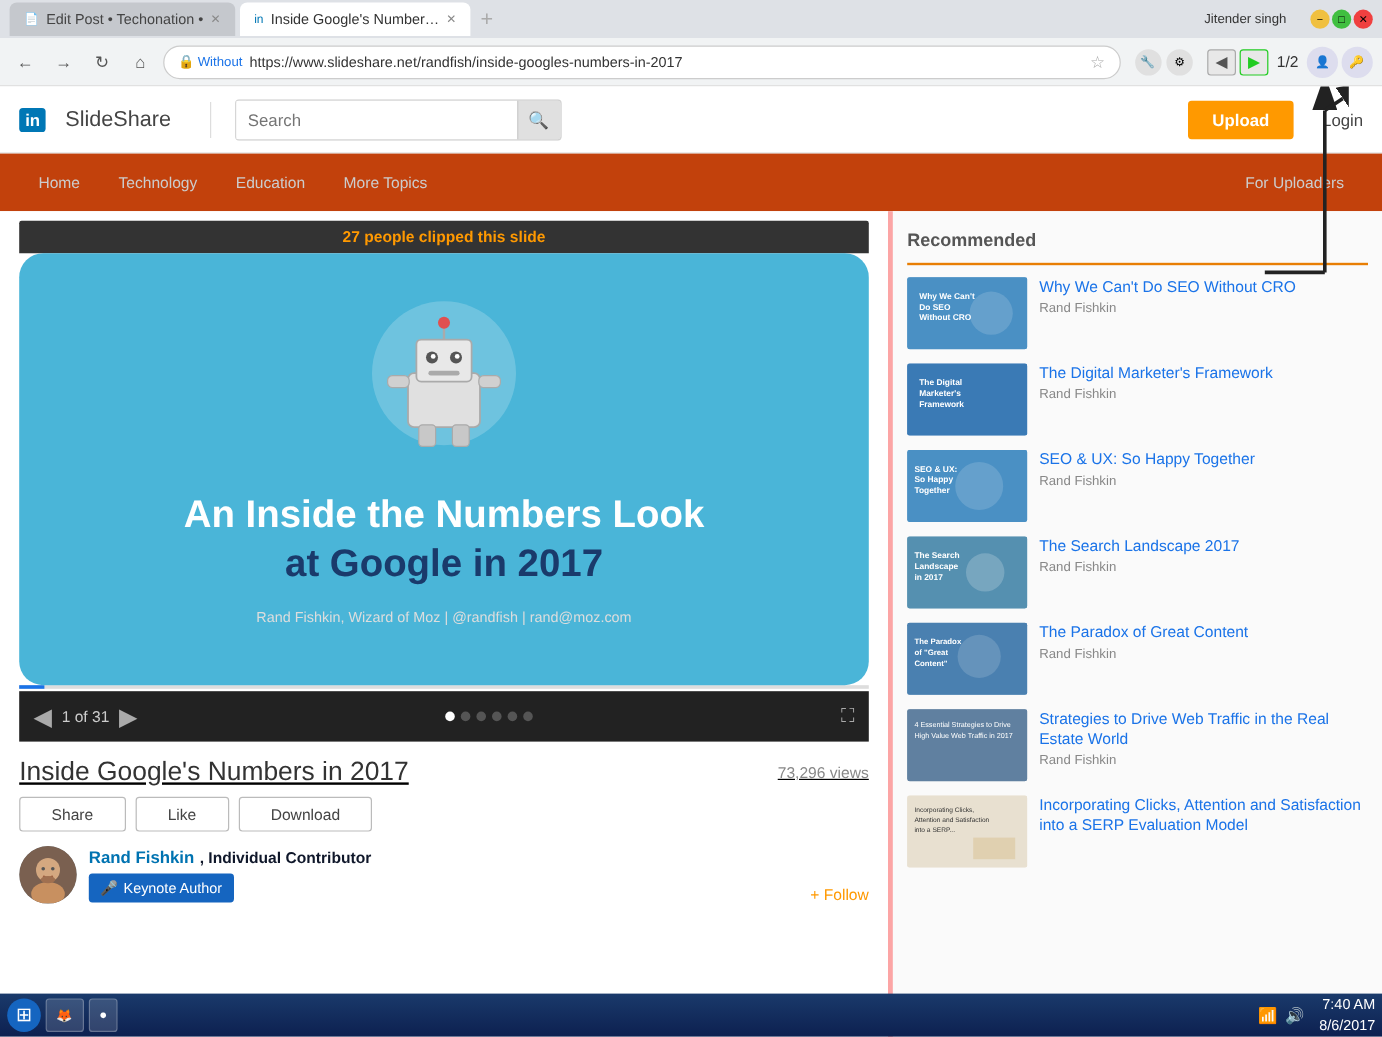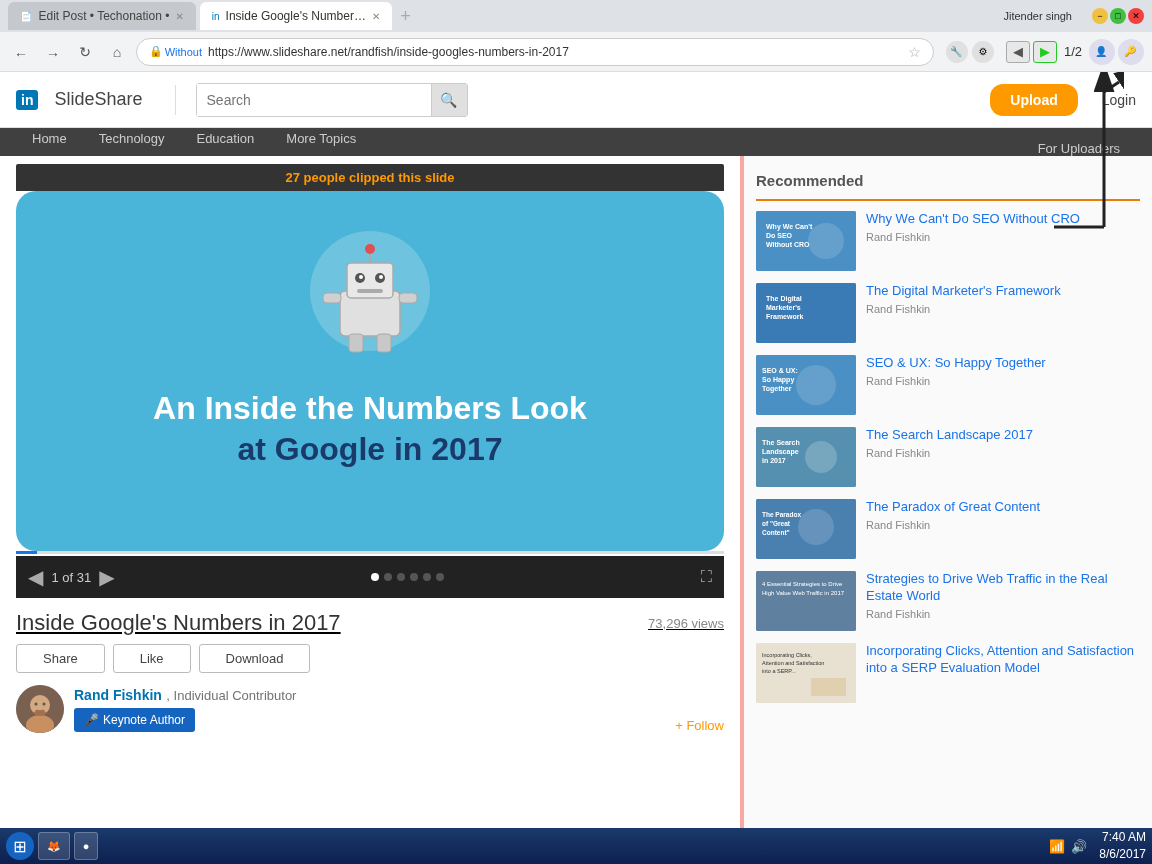--- a/index.html
+++ b/index.html
@@ -130,21 +130,21 @@
       width: 36px;
       cursor: pointer;
       display: flex; align-items: center; justify-content: center;
       font-size: 14px; color: #666;
     }
     .header-spacer { flex: 1; }
     .upload-btn {
       background: #f90;
       color: #fff;
       border: none;
-      border-radius: 13px;
+      border-radius: 3px;
       padding: 8px 20px;
       font-size: 14px;
       font-weight: bold;
       cursor: pointer;
     }
     .login-btn {
       background: transparent;
       border: none;
       font-size: 14px;
       color: #444;
@@ -158,24 +158,24 @@
       background: #e8e8e8;
       cursor: pointer;
       display: flex; align-items: center; justify-content: center;
       font-size: 13px; color: #555;
     }
     .nav-arrow.green { border-color: #2c2; color: #2c2; }
     .page-counter { font-size: 13px; color: #333; margin: 0 4px; }
 
     
     .nav-bar {
-      background: #404040;
-      height: 28px;
-      display: flex;
-      align-items: flex-end;
+      background: #c2410c;
+      height: 48px;
+      display: flex;
+      align-items: center;
       padding: 0 16px;
     }
     .nav-item {
       color: #ccc;
       font-size: 13px;
       padding: 0 16px;
       height: 36px;
       display: flex; align-items: center;
       cursor: pointer;
     }
@@ -512,20 +512,21 @@
           <rect x="44" y="123" width="14" height="18" rx="3" fill="#c8c8c8" stroke="#aaa" stroke-width="1"></rect>
           <rect x="72" y="123" width="14" height="18" rx="3" fill="#c8c8c8" stroke="#aaa" stroke-width="1"></rect>
         </svg>
       </div>
 
       <div class="slide-title-text">
         <span class="highlight">An Inside the Numbers Look</span><br>
         <span>at Google in 2017</span>
       </div>
 
+      <div class="slide-author-line">Rand Fishkin, Wizard of Moz | @randfish | rand@moz.com</div>
     </div>
 
     <div class="slide-progress">
       <div class="slide-progress-fill"></div>
     </div>
 
     <div class="slide-controls-bar">
       <button class="slide-nav-btn">◀</button>
       <span class="slide-counter">1 of 31</span>
       <button class="slide-nav-btn">▶</button>
@@ -561,21 +562,21 @@
           <circle cx="20" cy="19" r="1.5" fill="#555"></circle>
           <circle cx="28" cy="19" r="1.5" fill="#555"></circle>
           <path d="M20 25 Q24 28 28 25" stroke="#a06040" stroke-width="1.5" fill="none"></path>
 
           <ellipse cx="24" cy="28" rx="6" ry="3" fill="#a07050"></ellipse>
         </svg>
       </div>
       <div class="author-info">
         <div>
           <span class="author-name">Rand Fishkin</span>
-          <span style="color:#737373; font-size:13px;">, <span>Individual Contributor</span></span>
+          <span style="color:#0f172a; font-size:13px;font-weight:bold;">, <span>Individual Contributor</span></span>
         </div>
         <div class="keynote-badge">
           <span>🎤</span>
           <span>Keynote Author</span>
         </div>
       </div>
       <span class="follow-btn">+ Follow</span>
     </div>
 
   </div>

